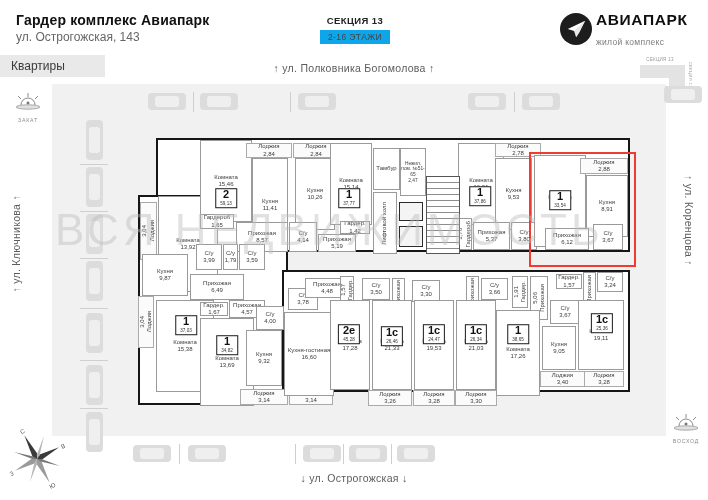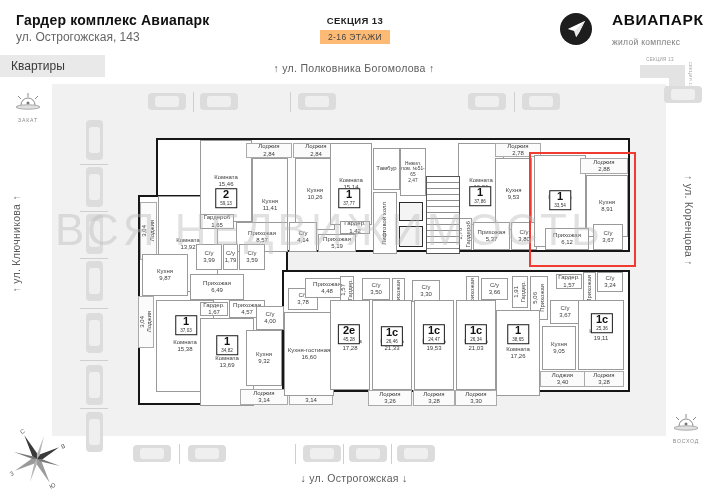--- a/index.html
+++ b/index.html
@@ -5,23 +5,23 @@
   html,body{margin:0;padding:0}
   body{width:708px;height:500px;position:relative;overflow:hidden;background:#fff;
        font-family:"Liberation Sans",sans-serif;color:#222}
   .abs{position:absolute}
 
   
   .hdr-title{left:16px;top:12px;font-size:14px;font-weight:bold;color:#111;letter-spacing:.2px}
   .hdr-addr{left:16px;top:30px;font-size:12px;color:#666}
   .hdr-center{left:280px;top:15px;width:150px;text-align:center}
   .hdr-section{font-size:9.5px;font-weight:bold;color:#222;letter-spacing:.4px}
-  .hdr-floors{display:inline-block;margin-top:4px;background:#fdba74;color:#444;
+  .hdr-floors{display:inline-block;margin-top:4px;background:#0ea5e9;color:#444;
               font-size:8.5px;padding:2px 8px;letter-spacing:.4px}
-  .logo{left:560px;top:12px;display:flex;align-items:center;gap:20px}
+  .logo{left:560px;top:12px;display:flex;align-items:center;gap:4px}
   .logo-circle{width:32px;height:32px;border-radius:50%;background:#1d1d1d;display:flex;
                align-items:center;justify-content:center;overflow:hidden}
   .logo-name{font-size:15.5px;font-weight:bold;color:#0f0f0f;letter-spacing:.6px;line-height:1}
   .logo-sub{font-size:8.5px;color:#7d7d7d;margin-top:9px;letter-spacing:.3px}
 
   
   .tab{left:0;top:55px;width:94px;height:22px;background:#e9e9e9;color:#3a3a3a;
        font-size:12px;display:flex;align-items:center;padding-left:11px;cursor:pointer}
 
   

